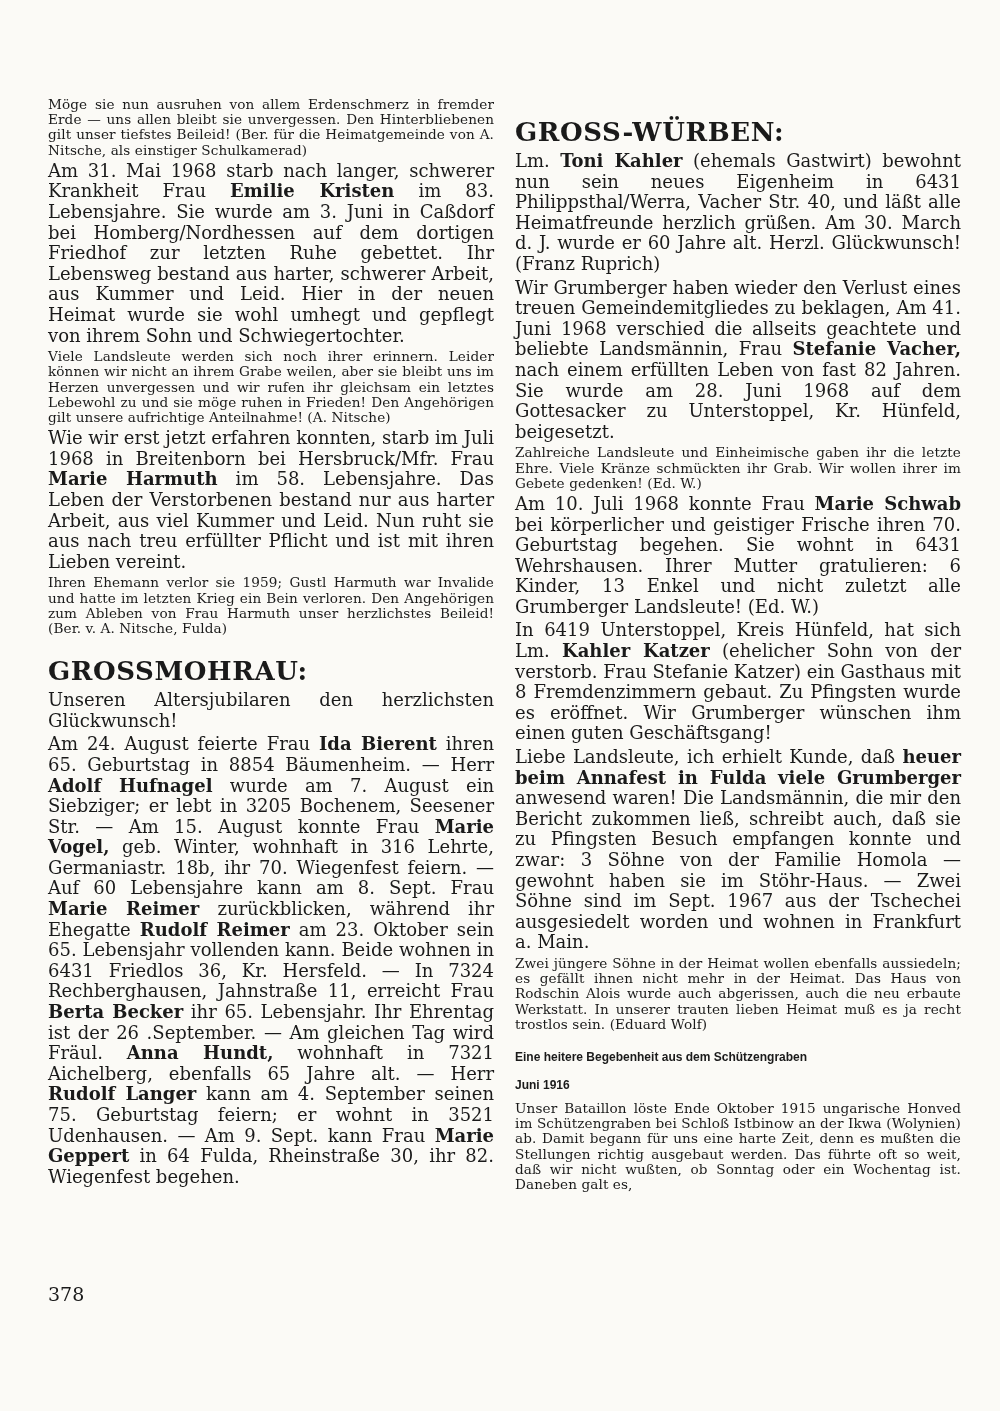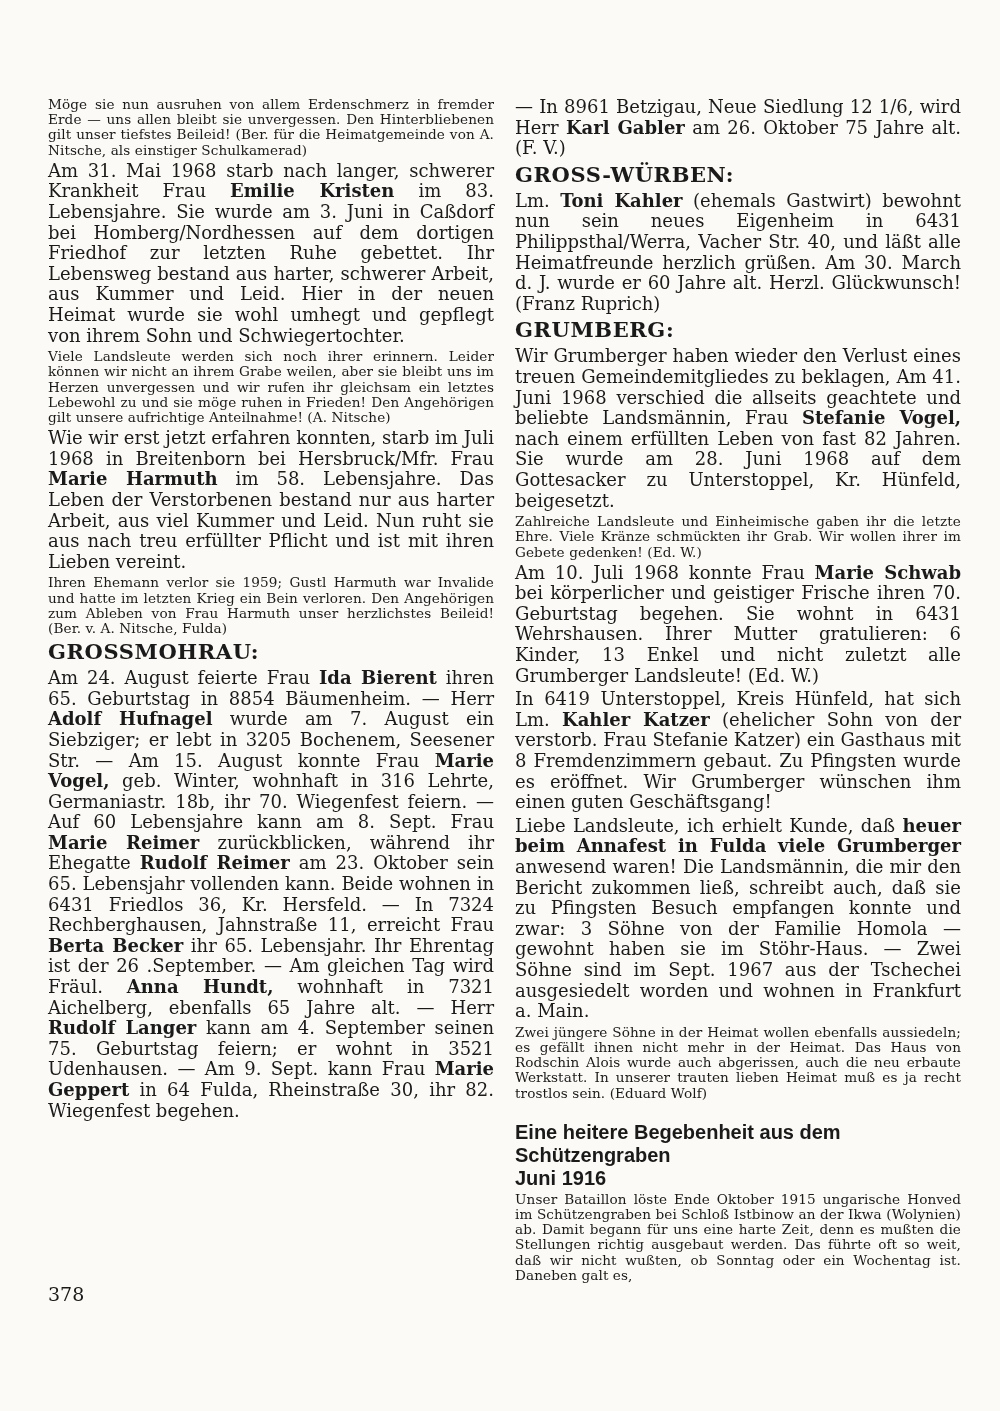--- a/index.html
+++ b/index.html
@@ -24,31 +24,31 @@
     margin: 0 0 3px 0;
   }
   .note {
     font-size: 13.6px;
     line-height: 15.2px;
     text-align: justify;
     margin: 0 0 3px 0;
     letter-spacing: 0.1px;
   }
   .heading {
-    font-size: 21px;
+    font-size: 26px;
     font-weight: bold;
     letter-spacing: 0.6px;
-    margin: 3px 0 4px 0;
+    margin: 20px 0 4px 0;
   }
   .subheading {
     font-family: "Liberation Sans", sans-serif;
-    font-size: 20px;
-    line-height: 23px;
+    font-size: 12px;
+    line-height: 28px;
     font-weight: bold;
-    margin: 20px 0 2px 0;
+    margin: 11px 0 2px 0;
   }
   b { font-weight: bold; }
   .page-number {
     position: absolute;
     left: 48px;
     top: 1283px;
     font-size: 19px;
   }
 </style>
 </head>
@@ -56,28 +56,27 @@
 
 <div class="page">
   <div class="columns">
     <div class="column">
         <p class="note"><span>Möge sie nun ausruhen von allem Erdenschmerz in fremder Erde — uns allen bleibt sie unvergessen. Den Hinterbliebenen gilt unser tiefstes Beileid! (Ber. für die Heimatgemeinde von A. Nitsche, als einstiger Schulkamerad)</span></p>
         <p class="para"><span>Am 31. Mai 1968 starb nach langer, schwerer Krankheit Frau </span><b>Emilie Kristen</b><span> im 83. Lebensjahre. Sie wurde am 3. Juni in Caßdorf bei Homberg/Nordhessen auf dem dortigen Friedhof zur letzten Ruhe gebettet. Ihr Lebensweg bestand aus harter, schwerer Arbeit, aus Kummer und Leid. Hier in der neuen Heimat wurde sie wohl umhegt und gepflegt von ihrem Sohn und Schwiegertochter.</span></p>
         <p class="note"><span>Viele Landsleute werden sich noch ihrer erinnern. Leider können wir nicht an ihrem Grabe weilen, aber sie bleibt uns im Herzen unvergessen und wir rufen ihr gleichsam ein letztes Lebewohl zu und sie möge ruhen in Frieden! Den Angehörigen gilt unsere aufrichtige Anteilnahme! (A. Nitsche)</span></p>
         <p class="para"><span>Wie wir erst jetzt erfahren konnten, starb im Juli 1968 in Breitenborn bei Hersbruck/Mfr. Frau </span><b>Marie Harmuth</b><span> im 58. Lebensjahre. Das Leben der Verstorbenen bestand nur aus harter Arbeit, aus viel Kummer und Leid. Nun ruht sie aus nach treu erfüllter Pflicht und ist mit ihren Lieben vereint.</span></p>
         <p class="note"><span>Ihren Ehemann verlor sie 1959; Gustl Harmuth war Invalide und hatte im letzten Krieg ein Bein verloren. Den Angehörigen zum Ableben von Frau Harmuth unser herzlichstes Beileid! (Ber. v. A. Nitsche, Fulda)</span></p>
         <h2 class="heading">GROSSMOHRAU:</h2>
+        <p class="para"><span>Unseren Altersjubilaren den herzlichsten Glückwunsch!</span></p>
         <p class="para"><span>Am 24. August feierte Frau </span><b>Ida Bierent</b><span> ihren 65. Geburtstag in 8854 Bäumenheim. — Herr </span><b>Adolf Hufnagel</b><span> wurde am 7. August ein Siebziger; er lebt in 3205 Bochenem, Seesener Str. — Am 15. August konnte Frau </span><b>Marie Vogel,</b><span> geb. Winter, wohnhaft in 316 Lehrte, Germaniastr. 18b, ihr 70. Wiegenfest feiern. — Auf 60 Lebensjahre kann am 8. Sept. Frau </span><b>Marie Reimer</b><span> zurückblicken, während ihr Ehegatte </span><b>Rudolf Reimer</b><span> am 23. Oktober sein 65. Lebensjahr vollenden kann. Beide wohnen in 6431 Friedlos 36, Kr. Hersfeld. — In 7324 Rechberghausen, Jahnstraße 11, erreicht Frau </span><b>Berta Becker</b><span> ihr 65. Lebensjahr. Ihr Ehrentag ist der 26 .September. — Am gleichen Tag wird Fräul. </span><b>Anna Hundt,</b><span> wohnhaft in 7321 Aichelberg, ebenfalls 65 Jahre alt. — Herr </span><b>Rudolf Langer</b><span> kann am 4. September seinen 75. Geburtstag feiern; er wohnt in 3521 Udenhausen. — Am 9. Sept. kann Frau </span><b>Marie Geppert</b><span> in 64 Fulda, Rheinstraße 30, ihr 82. Wiegenfest begehen.</span></p>
       </div>
     <div class="column">
-        <p class="para"><span>— In 8961 Betzigau, Neue Siedlung 12 1/6, wird Herr </span><b>Karl Gabler</b><span> am 26. Oktober 75 Jahre alt. (F. V.)</span></p>
         <h2 class="heading">GROSS-WÜRBEN:</h2>
         <p class="para"><span>Lm. </span><b>Toni Kahler</b><span> (ehemals Gastwirt) bewohnt nun sein neues Eigenheim in 6431 Philippsthal/Werra, Vacher Str. 40, und läßt alle Heimatfreunde herzlich grüßen. Am 30. March d. J. wurde er 60 Jahre alt. Herzl. Glückwunsch! (Franz Ruprich)</span></p>
-        <h2 class="heading">GRUMBERG:</h2>
-        <p class="para"><span>Wir Grumberger haben wieder den Verlust eines treuen Gemeindemitgliedes zu beklagen, Am 41. Juni 1968 verschied die allseits geachtete und beliebte Landsmännin, Frau </span><b>Stefanie Vogel,</b><span> nach einem erfüllten Leben von fast 82 Jahren. Sie wurde am 28. Juni 1968 auf dem Gottesacker zu Unterstoppel, Kr. Hünfeld, beigesetzt.</span></p>
+        <p class="para"><span>Wir Grumberger haben wieder den Verlust eines treuen Gemeindemitgliedes zu beklagen, Am 41. Juni 1968 verschied die allseits geachtete und beliebte Landsmännin, Frau </span><b>Stefanie Vacher,</b><span> nach einem erfüllten Leben von fast 82 Jahren. Sie wurde am 28. Juni 1968 auf dem Gottesacker zu Unterstoppel, Kr. Hünfeld, beigesetzt.</span></p>
         <p class="note"><span>Zahlreiche Landsleute und Einheimische gaben ihr die letzte Ehre. Viele Kränze schmückten ihr Grab. Wir wollen ihrer im Gebete gedenken! (Ed. W.)</span></p>
         <p class="para"><span>Am 10. Juli 1968 konnte Frau </span><b>Marie Schwab</b><span> bei körperlicher und geistiger Frische ihren 70. Geburtstag begehen. Sie wohnt in 6431 Wehrshausen. Ihrer Mutter gratulieren: 6 Kinder, 13 Enkel und nicht zuletzt alle Grumberger Landsleute! (Ed. W.)</span></p>
         <p class="para"><span>In 6419 Unterstoppel, Kreis Hünfeld, hat sich Lm. </span><b>Kahler Katzer</b><span> (ehelicher Sohn von der verstorb. Frau Stefanie Katzer) ein Gasthaus mit 8 Fremdenzimmern gebaut. Zu Pfingsten wurde es eröffnet. Wir Grumberger wünschen ihm einen guten Geschäftsgang!</span></p>
         <p class="para"><span>Liebe Landsleute, ich erhielt Kunde, daß </span><b>heuer beim Annafest in Fulda viele Grumberger</b><span> anwesend waren! Die Landsmännin, die mir den Bericht zukommen ließ, schreibt auch, daß sie zu Pfingsten Besuch empfangen konnte und zwar: 3 Söhne von der Familie Homola — gewohnt haben sie im Stöhr-Haus. — Zwei Söhne sind im Sept. 1967 aus der Tschechei ausgesiedelt worden und wohnen in Frankfurt a. Main.</span></p>
         <p class="note"><span>Zwei jüngere Söhne in der Heimat wollen ebenfalls aussiedeln; es gefällt ihnen nicht mehr in der Heimat. Das Haus von Rodschin Alois wurde auch abgerissen, auch die neu erbaute Werkstatt. In unserer trauten lieben Heimat muß es ja recht trostlos sein. (Eduard Wolf)</span></p>
         <h3 class="subheading">Eine heitere Begebenheit aus dem Schützengraben<br>Juni 1916</h3>
         <p class="note"><span>Unser Bataillon löste Ende Oktober 1915 ungarische Honved im Schützengraben bei Schloß Istbinow an der Ikwa (Wolynien) ab. Damit begann für uns eine harte Zeit, denn es mußten die Stellungen richtig ausgebaut werden. Das führte oft so weit, daß wir nicht wußten, ob Sonntag oder ein Wochentag ist. Daneben galt es,</span></p>
       </div>
   </div>
   <div class="page-number">378</div>

